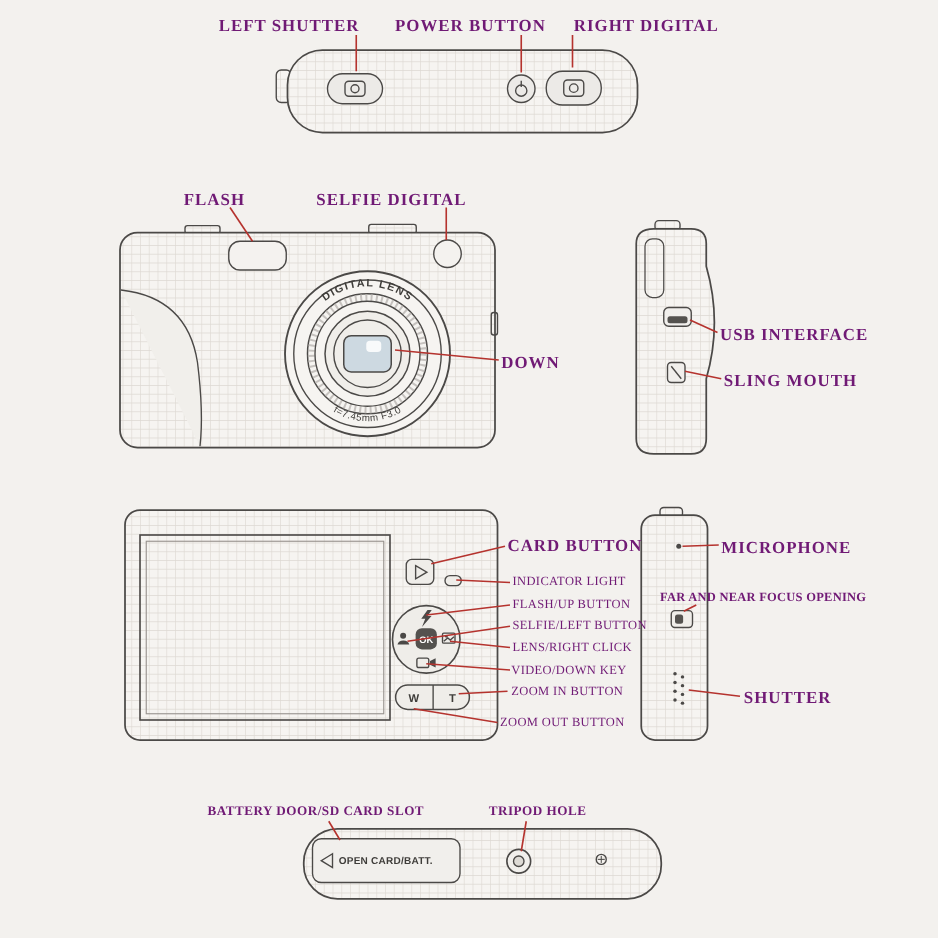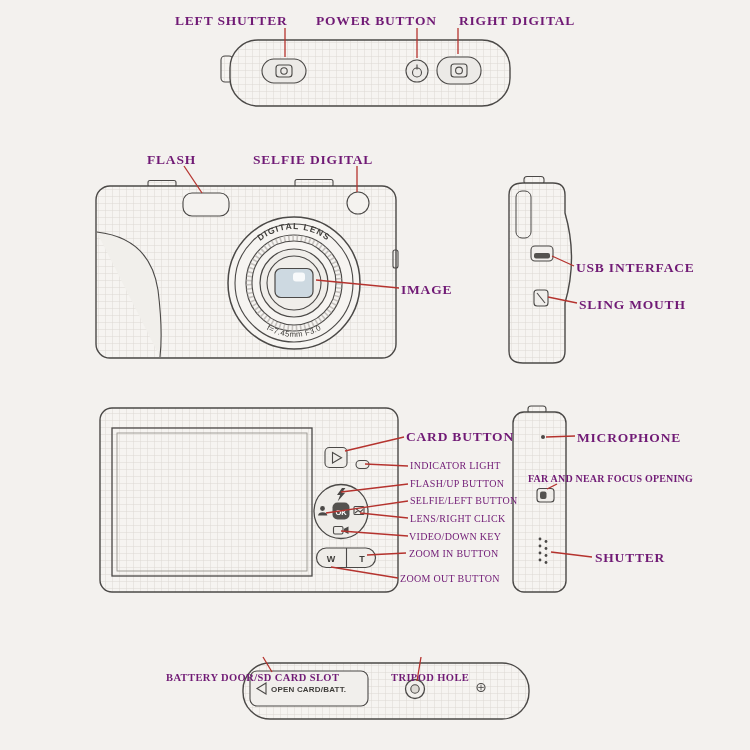--- a/index.html
+++ b/index.html
@@ -3,21 +3,21 @@
 <meta charset="utf-8">
 <style>
   * { margin:0; padding:0; box-sizing:border-box; }
   html,body { width:750px; height:750px; }
   body { background:#f3f1ee; font-family:"Liberation Serif", serif; }
   .canvas { position:relative; width:750px; height:750px; overflow:hidden; background:#f3f1ee; }
   svg.art { position:absolute; left:0; top:0; }
   .lbl { position:absolute; color:#701a75; font-weight:bold; font-size:13.5px;
          letter-spacing:0.8px; white-space:nowrap; font-family:"Liberation Serif", serif; }
   .lbl.sm { font-size:10px; font-weight:normal; letter-spacing:0.3px; }
-  .lbl.md { font-size:10.5px; font-weight:bold; letter-spacing:0.4px;margin-top:28px; }
+  .lbl.md { font-size:10.5px; font-weight:bold; letter-spacing:0.4px; }
   .lbl.xs { font-size:10px; font-weight:bold; letter-spacing:0.2px; }
 </style>
 </head>
 <body>
 
 <div class="canvas">
 
   <svg class="art" width="750" height="750" viewBox="0 0 750 750">
     <defs>
       <pattern id="grid" width="7" height="7" patternUnits="userSpaceOnUse">
@@ -188,21 +188,21 @@
       <line x1="421" y1="657" x2="417" y2="681"></line>
     </g>
   </svg>
 
   <div class="lbl" style="left:175px; top:13px">LEFT SHUTTER</div>
   <div class="lbl" style="left:316px; top:13px">POWER BUTTON</div>
   <div class="lbl" style="left:459px; top:13px">RIGHT DIGITAL</div>
 
   <div class="lbl" style="left:147px; top:152px">FLASH</div>
   <div class="lbl" style="left:253px; top:152px">SELFIE DIGITAL</div>
-  <div class="lbl" style="left:401px; top:282px">IMAGE</div>
+  <div class="lbl" style="left:401px; top:282px">DOWN</div>
 
   <div class="lbl" style="left:576px; top:260px">USB INTERFACE</div>
   <div class="lbl" style="left:579px; top:297px">SLING MOUTH</div>
 
   <div class="lbl" style="left:406px; top:429px">CARD BUTTON</div>
   <div class="lbl sm" style="left:410px; top:460px">INDICATOR LIGHT</div>
   <div class="lbl sm" style="left:410px; top:478px">FLASH/UP BUTTON</div>
   <div class="lbl sm" style="left:410px; top:495px">SELFIE/LEFT BUTTON</div>
   <div class="lbl sm" style="left:410px; top:513px">LENS/RIGHT CLICK</div>
   <div class="lbl sm" style="left:409px; top:531px">VIDEO/DOWN KEY</div>

